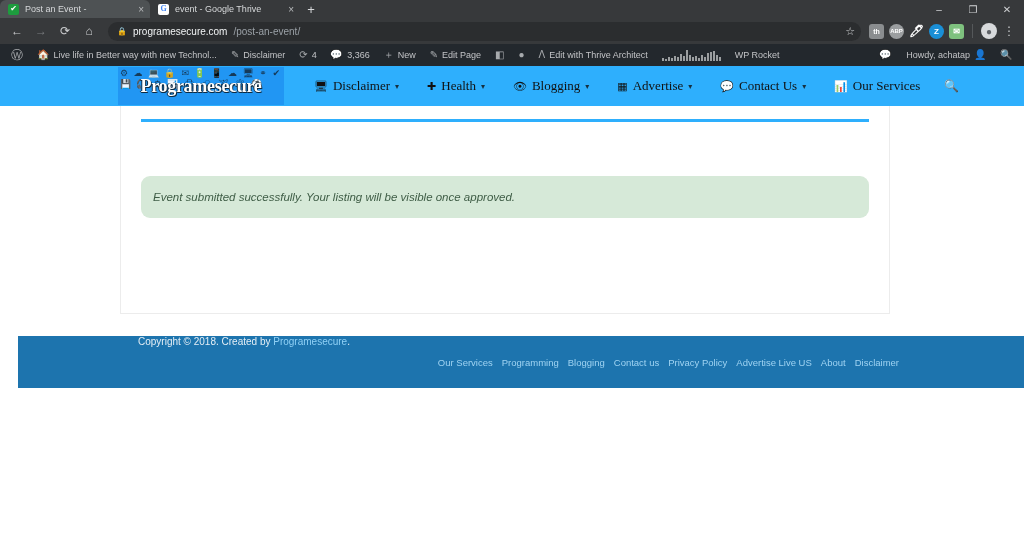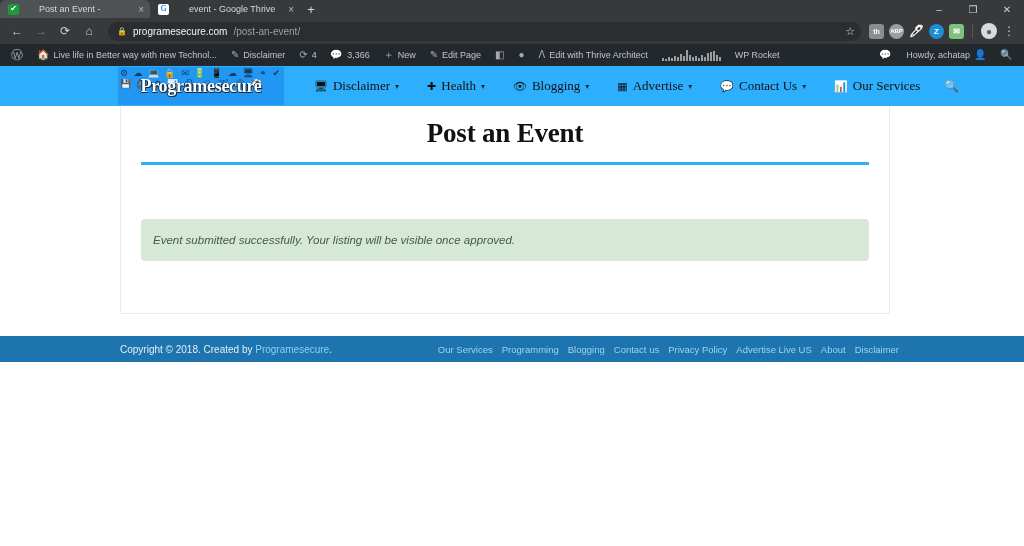--- a/index.html
+++ b/index.html
@@ -31,21 +31,20 @@
     border-radius: 2px; font-size: 8px; line-height: 1;
   }
   .fav-check { background: #1d9c3e; color: #fff; font-size: 8px; }
   .fav-g {
     background: #fff; color: #4285f4; font-weight: bold;
     font-family: "Liberation Serif", serif; font-size: 9px;
   }
   .tab .tlabel {
     flex: 1 1 auto; white-space: nowrap; overflow: hidden;
     text-overflow: ellipsis;
-    margin-left: 14px;
   }
   .tab .tclose { font-size: 10px; color: #b8babc; flex: 0 0 auto; }
   .newtab {
     width: 22px; height: 18px; color: #d6d8da; font-size: 13px;
     display: flex; align-items: center; justify-content: center;
   }
   .wincontrols {
     position: absolute; right: 0; top: 0; height: 18px;
     display: flex; align-items: center;
   }
@@ -153,30 +152,30 @@
     text-align: center; font-family: "Liberation Serif", serif;
     font-weight: bold; font-size: 27px; color: #111;
     padding-top: 12px; letter-spacing: -.2px;
   }
   .title-rule {
     height: 3px; background: #2eaffd;
     margin: 13px 20px 0 20px;
   }
   .alert {
     margin: 54px 20px 0 20px; background: #d6e9d8;
-    border-radius: 4px; padding: 15px 12px;
+    border-radius: 9px; padding: 15px 12px;
     color: #3f5d46; font-size: 11.5px; font-style: italic;
     font-family: "Liberation Sans", sans-serif;
   }
 
   
   .footer {
-    height: 26px; background: #1d74ae;
-    display: flex; align-items: center;
-    padding: 0 120px; position: relative;
+    height: 52px; background: #1d74ae;
+    display: flex; align-items: flex-start;
+    padding: 0 120px; position: relative; margin-left: 18px;
   }
   .copyright { font-size: 10px; color: #e4eef5; }
   .copyright a { color: #8fd0f5; text-decoration: none; }
   .footlinks {
     position: absolute; right: 125px; top: 50%;
     transform: translateY(-50%);
     display: flex; gap: 9px;
   }
   .footlinks a { font-size: 9.5px; color: #9fd3f2; text-decoration: none; }
 
@@ -341,21 +340,20 @@
       <div class="nav-item">
         <span class="nav-icon">📊</span>
         <span>Our Services</span>
       </div>
       <div class="nav-search">🔍</div>
     </div>
   </div>
 
   <div class="pagewrap">
     <div class="card">
-      <div class="page-title">Post an Event</div>
       <div class="title-rule"></div>
       <div class="alert">Event submitted successfully. Your listing will be visible once approved.</div>
     </div>
   </div>
 
   <div class="footer">
     <div class="copyright">
       <span>Copyright © 2018. Created by </span><a href="#">Programesecure</a><span>.</span>
     </div>
     <div class="footlinks">

